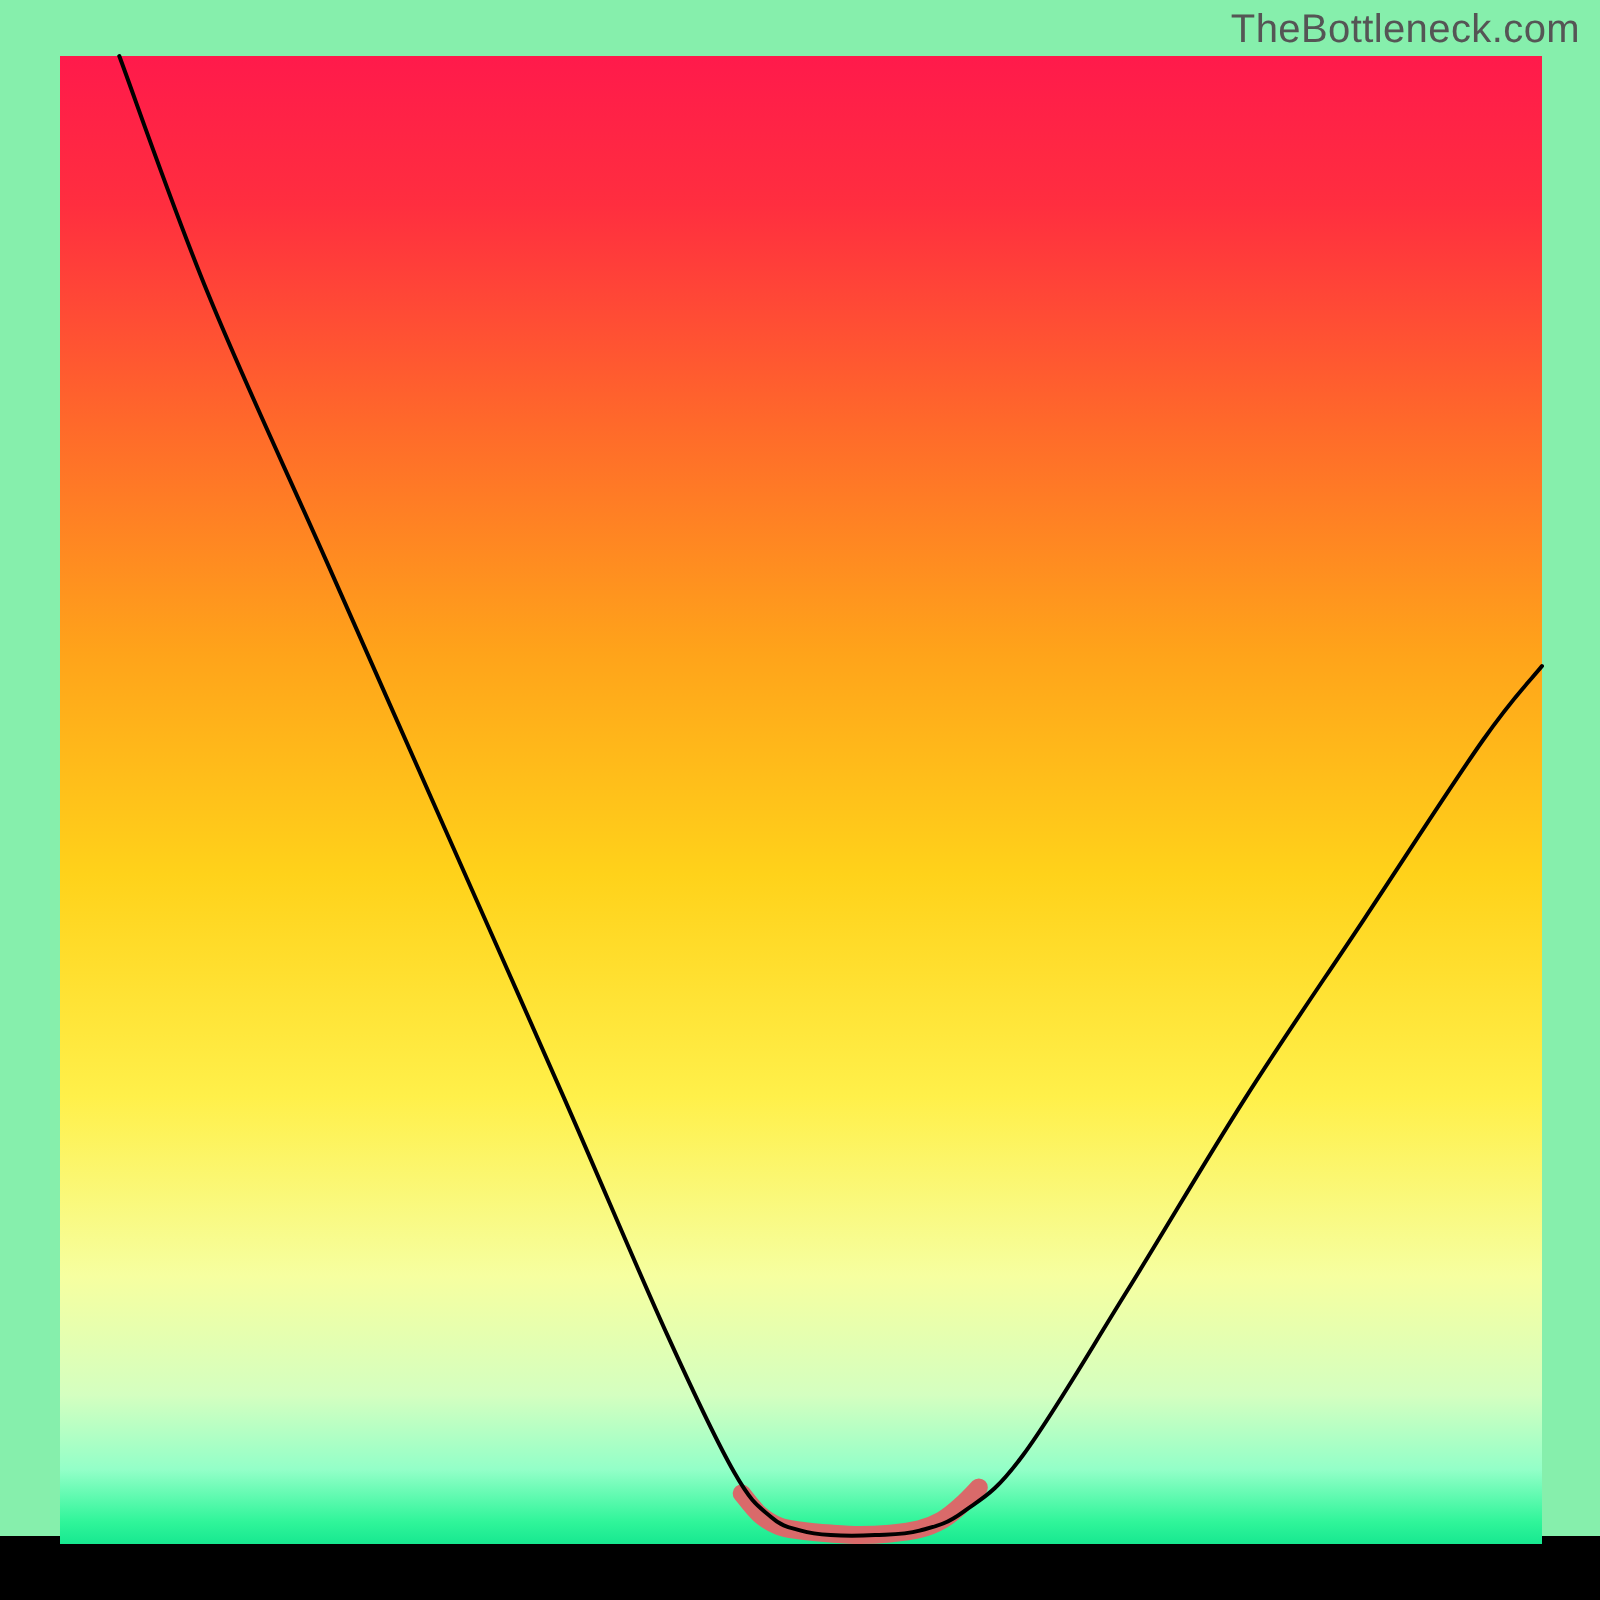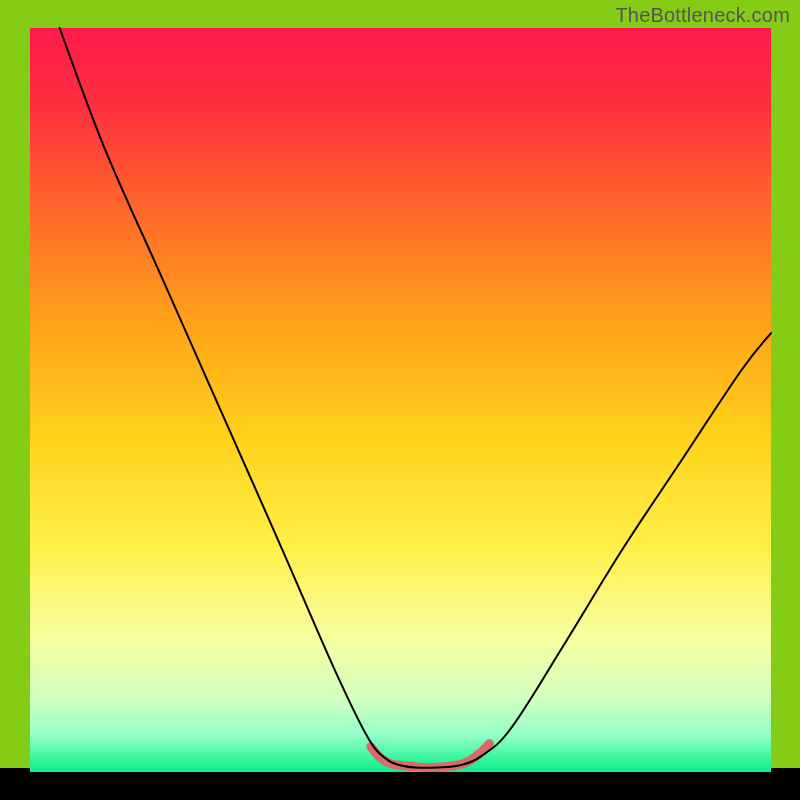--- a/index.html
+++ b/index.html
@@ -8,21 +8,21 @@
     background: #000;
     width: 800px;
     height: 800px;
     overflow: hidden;
     font-family: Arial, Helvetica, sans-serif;
   }
   .wrap {
     position: relative;
     width: 800px;
     height: 768px;
-    background: #84cc16;
+    background: #86efac;
     text-align: center;
   }
   .watermark {
     position: absolute;
     top: 4px;
     right: 10px;
     color: #555;
     font-size: 20px;
     font-weight: 500;
     letter-spacing: 0.2px;

